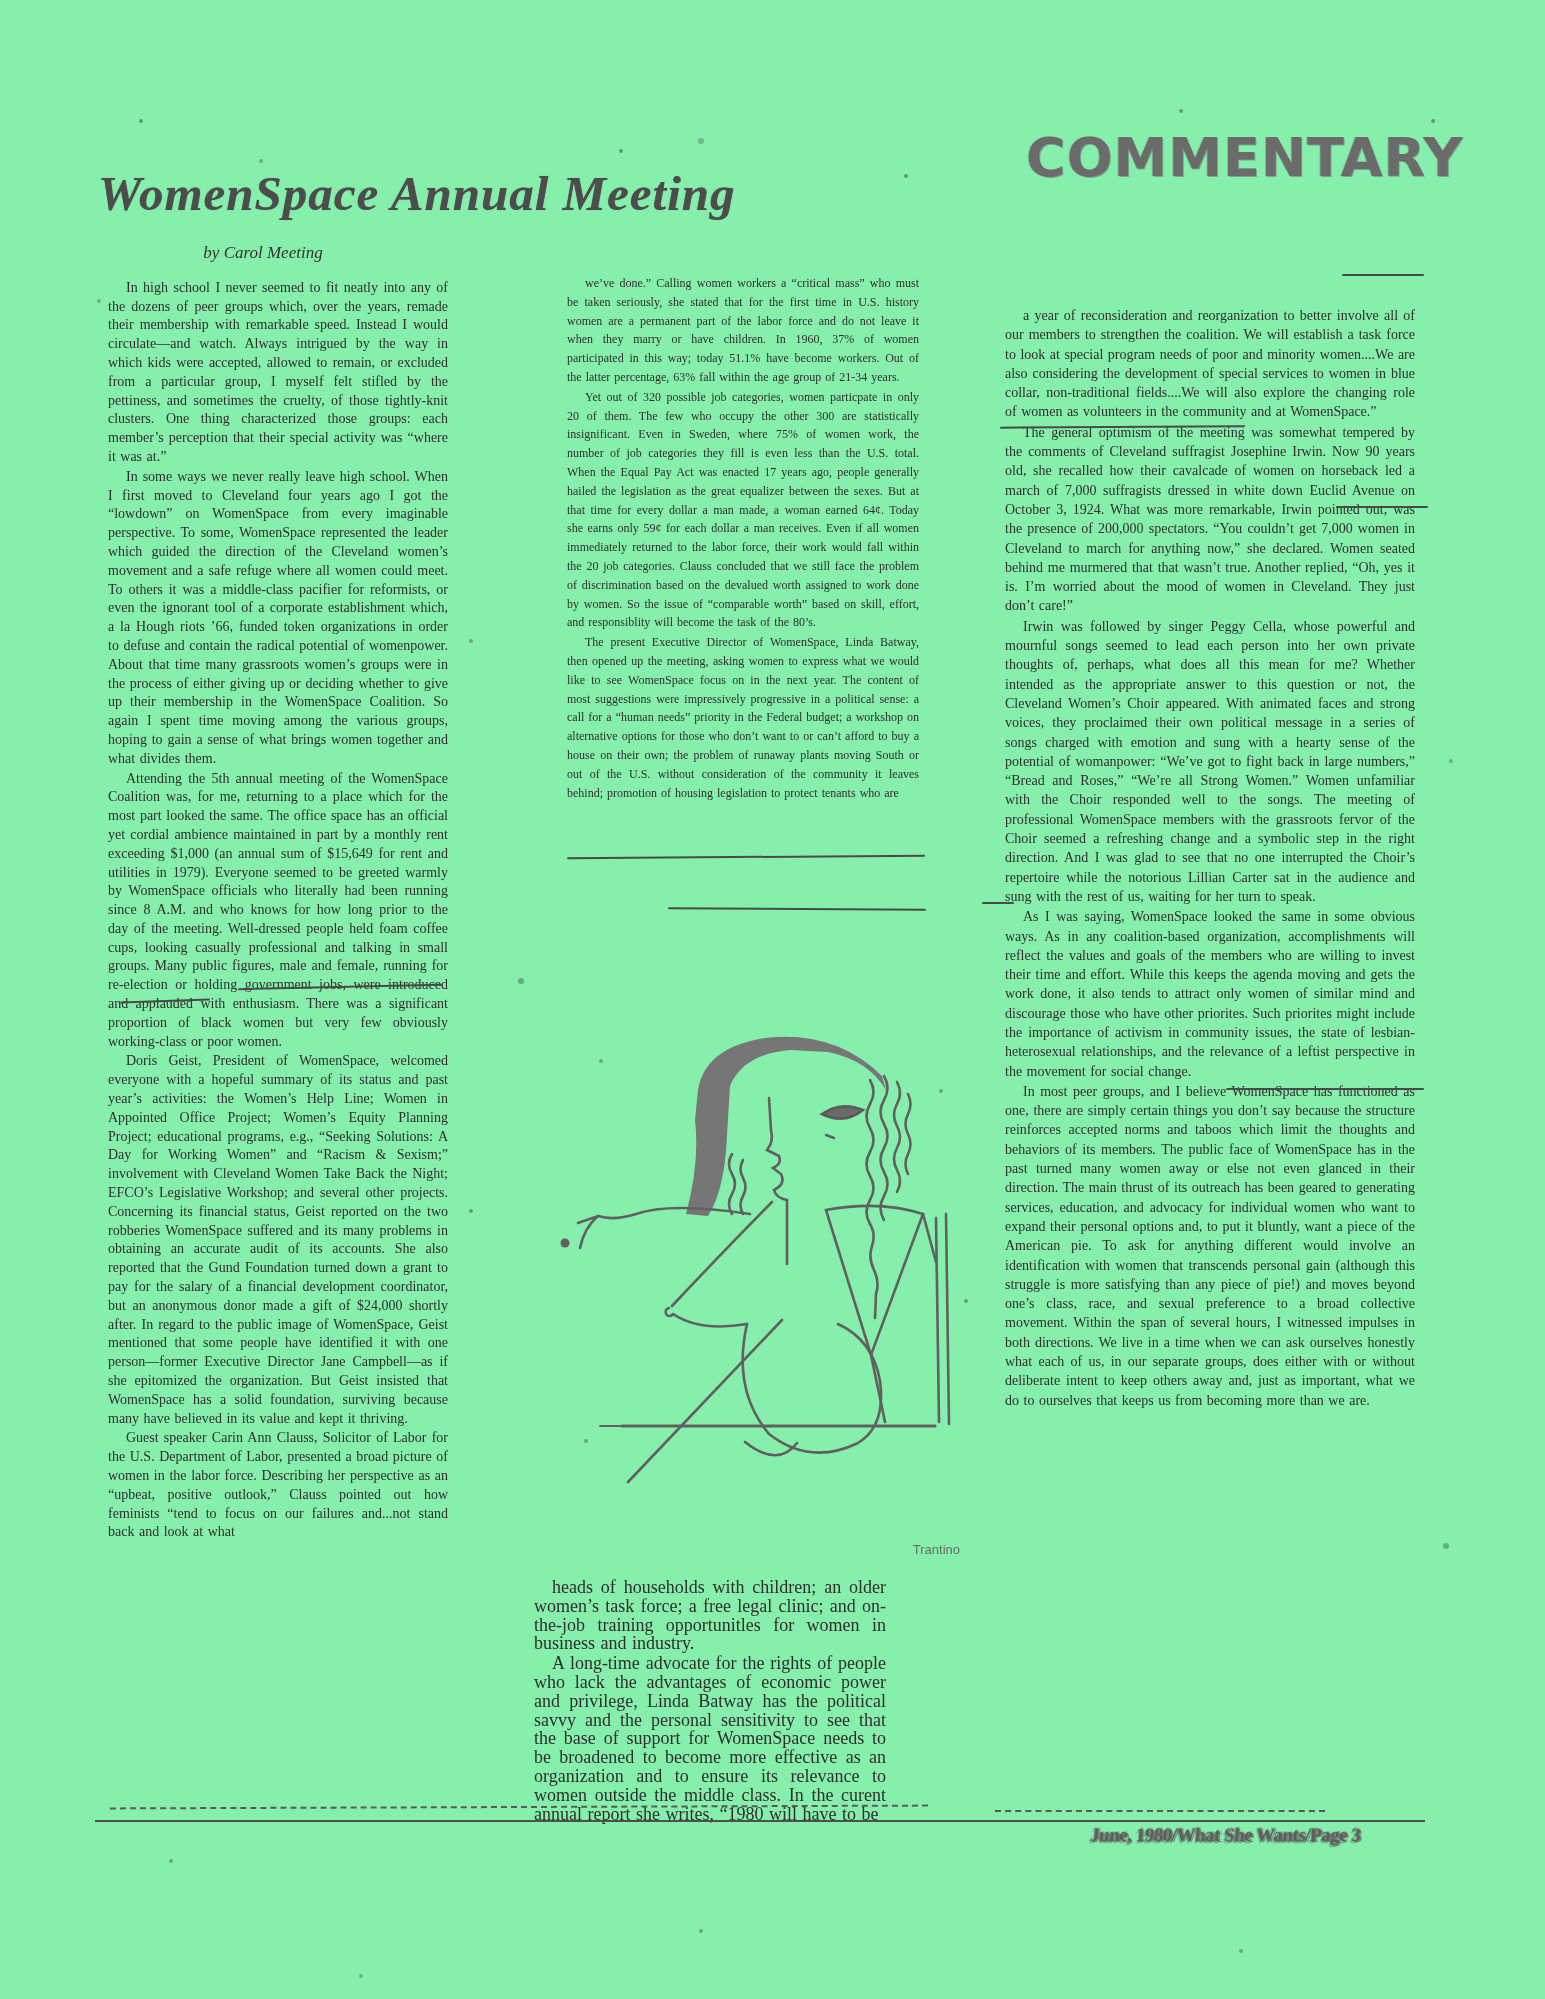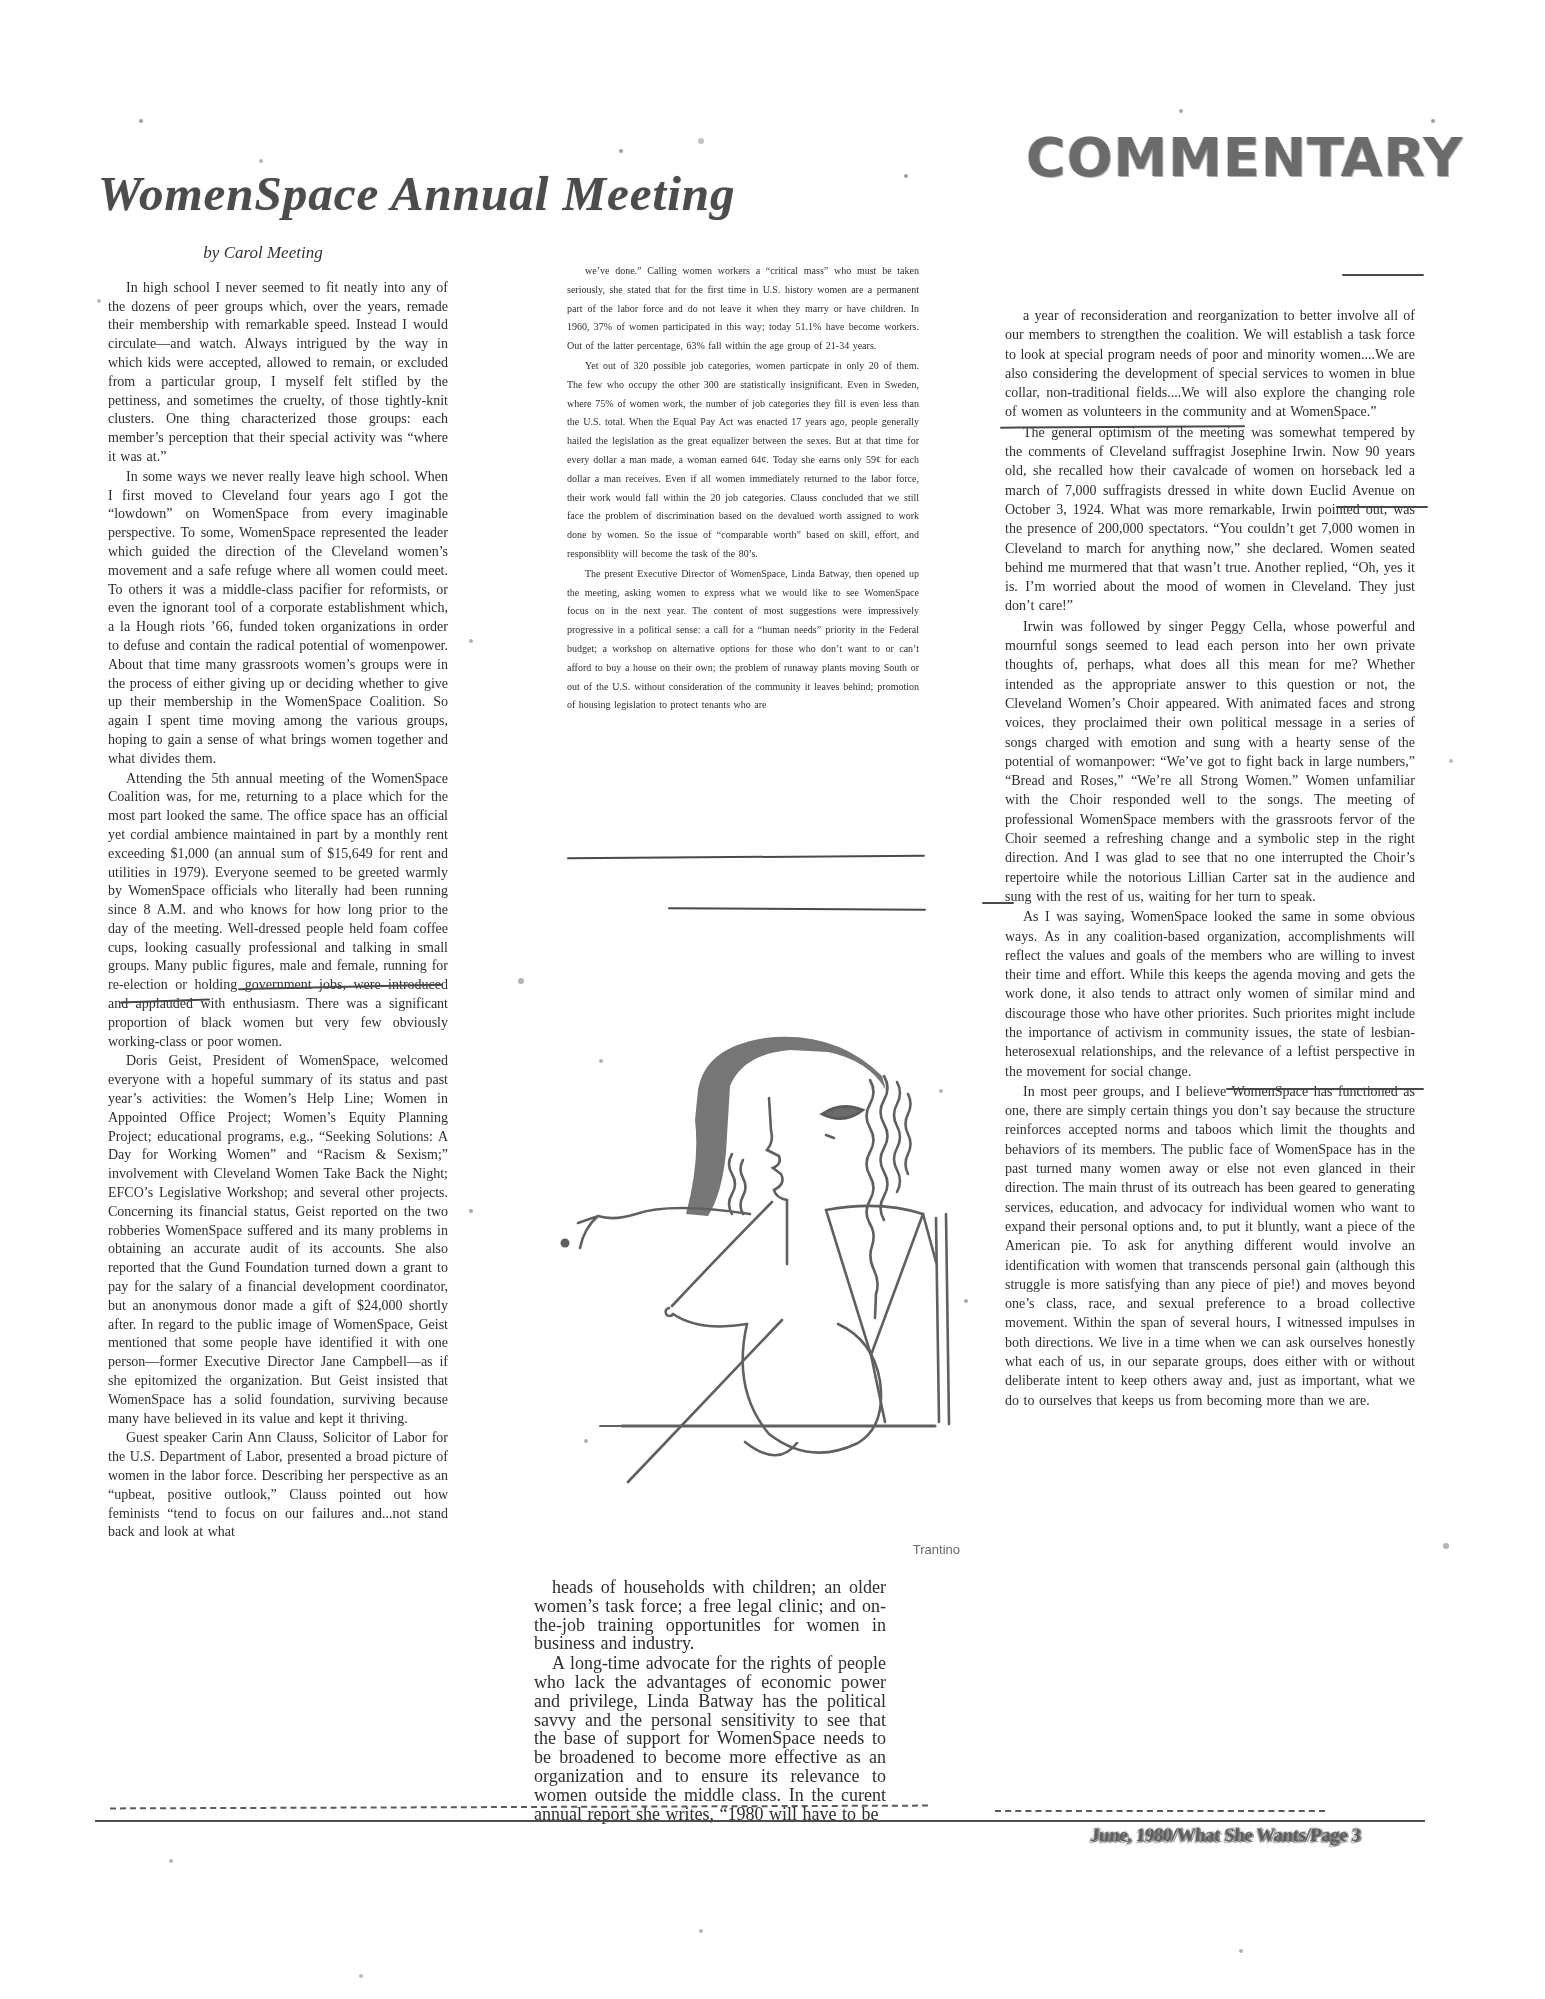--- a/index.html
+++ b/index.html
@@ -1,32 +1,32 @@
 <!DOCTYPE html>
 <html lang="en"><head>
 <meta charset="utf-8">
 <style>
   html,body{margin:0;padding:0;background:#e8e8e6;}
-  #page{position:relative;width:1545px;height:1999px;background:#ffffff;overflow:hidden;
+  #page{position:relative;width:1545px;height:1999px;background:#86efac;overflow:hidden;
         font-family:"Liberation Serif", serif;color:#2e2e2e;}
   
   .masthead{position:absolute;left:98px;top:132px;width:620px;
             font-family:"Liberation Serif",serif;font-style:italic;font-weight:bold;
             font-size:49px;letter-spacing:1px;color:#4c4c4c;white-space:nowrap;
             text-shadow:0 0 1px rgba(70,70,70,.6);}
   .commentary{position:absolute;left:1026px;top:126px;width:400px;
             font-family:"DejaVu Sans",sans-serif;font-weight:800;font-size:54px;
             letter-spacing:1px;color:#6b6b6b;white-space:nowrap;
             text-shadow:1px 1px 0 rgba(110,110,110,.55), -1px 0 0 rgba(120,120,120,.35);}
   .byline{text-align:center;font-style:italic;font-size:17px;color:#333;
           margin:0 0 16px 0;padding-right:30px;}
   
   .col{position:absolute;text-align:justify;}
   #col1{left:108px;top:244px;width:340px;font-size:14px;line-height:18.8px;}
-  #col2-top{left:567px;top:262px;width:352px;font-size:10px;line-height:18.8px;}
+  #col2-top{left:567px;top:274px;width:352px;font-size:12px;line-height:18.8px;}
   #col2-bottom{left:534px;top:1578px;width:352px;font-size:18px;line-height:18.8px;}
   #col3{left:1005px;top:262px;width:410px;font-size:14px;line-height:19.3px;margin-top:44px;}
   .col p{margin:0;text-indent:18px;word-spacing:1px;}
   .col p + p{margin-top:1px;}
   
   #illustration{position:absolute;left:540px;top:1002px;width:420px;height:505px;}
   #illo-credit{position:absolute;left:880px;top:1506px;width:80px;text-align:right;
                font-family:"Liberation Sans",sans-serif;font-size:13px;color:#6a6a6a;margin-top:36px;}
   
   .rule{position:absolute;background:#4f4f4f;}

